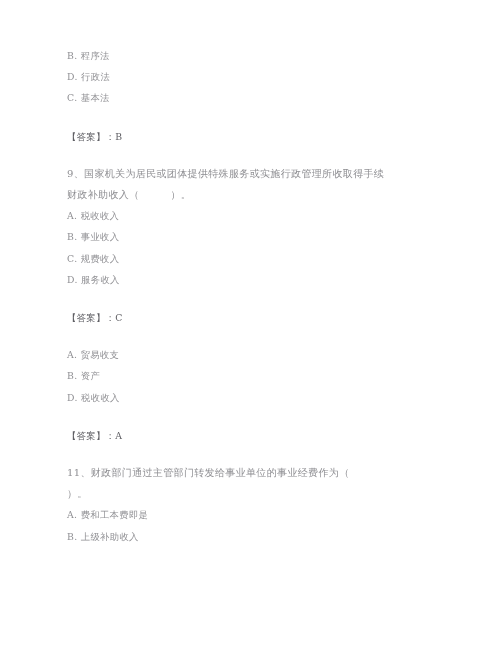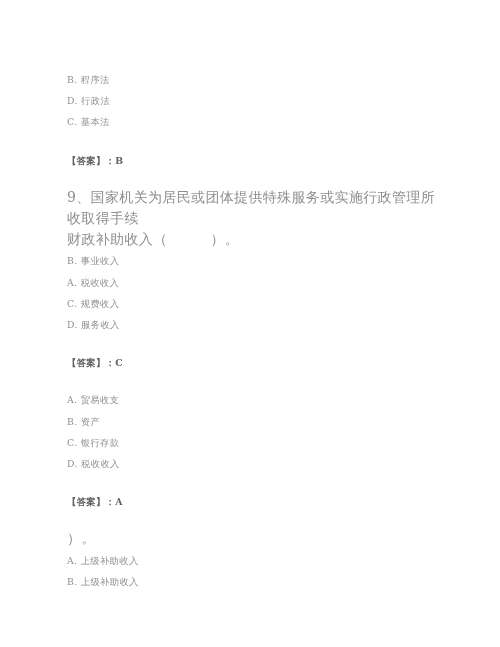--- a/index.html
+++ b/index.html
@@ -12,47 +12,47 @@
     height: 647px;
     overflow: hidden;
     font-family: "DejaVu Serif", "Liberation Serif", serif;
   }
   .page {
     position: relative;
     width: 500px;
     height: 466px;
     background: #ffffff;
     box-sizing: border-box;
-    padding: 69px 52px 0 67px;
+    padding: 45px 52px 0 67px;
   }
   .block {
     margin: 0 0 4px 0;
   }
   .line {
-    font-size: 14px;
+    font-size: 10px;
     line-height: 21.2px;
     color: #8e8e92;
     letter-spacing: 0.35px;
     white-space: pre-wrap;
     word-break: break-all;
     font-family: "DejaVu Serif", "Liberation Serif", serif;
   }
   .opt {
     font-size: 9.3px;
     line-height: 21.2px;
     color: #8f8f93;
     letter-spacing: 0.35px;
     white-space: pre-wrap;
   }
   .answer {
     font-size: 9.3px;
     line-height: 21.2px;
     color: #5f5f64;
     letter-spacing: 0.35px;
-    font-weight: 700;
+    font-weight: 400;
     white-space: pre-wrap;
   }
   .gap-before-answer { height: 13px; }
   .gap-after-answer { height: 12px; }
 </style>
 </head>
 <body>
 
 <div class="page">
 
@@ -66,50 +66,50 @@
 
   <div class="block">
     <div class="answer">【答案】：B</div>
   </div>
 
   <div class="gap-after-answer"></div>
 
   <div class="block">
     <div class="line">9、国家机关为居民或团体提供特殊服务或实施行政管理所收取得手续</div>
     <div class="line">财政补助收入（　　　）。</div>
+    <div class="opt">A. 税收收入</div>
     <div class="opt">B. 事业收入</div>
-    <div class="opt">A. 税收收入</div>
     <div class="opt">C. 规费收入</div>
     <div class="opt">D. 服务收入</div>
   </div>
 
   <div class="gap-before-answer"></div>
 
   <div class="block">
     <div class="answer">【答案】：C</div>
   </div>
 
   <div class="gap-after-answer"></div>
 
   <div class="block">
     <div class="opt">A. 贸易收支</div>
     <div class="opt">B. 资产</div>
-    <div class="opt">C. 银行存款</div>
     <div class="opt">D. 税收收入</div>
   </div>
 
   <div class="gap-before-answer"></div>
 
   <div class="block">
     <div class="answer">【答案】：A</div>
   </div>
 
   <div class="gap-after-answer"></div>
 
   <div class="block">
+    <div class="line">11、财政部门通过主管部门转发给事业单位的事业经费作为（</div>
     <div class="line">）。</div>
-    <div class="opt">A. 上级补助收入</div>
+    <div class="opt">A. 费和工本费即是</div>
     <div class="opt">B. 上级补助收入</div>
   </div>
 
   <div class="gap-before-answer"></div>
 
 </div>
 
 </body></html>

